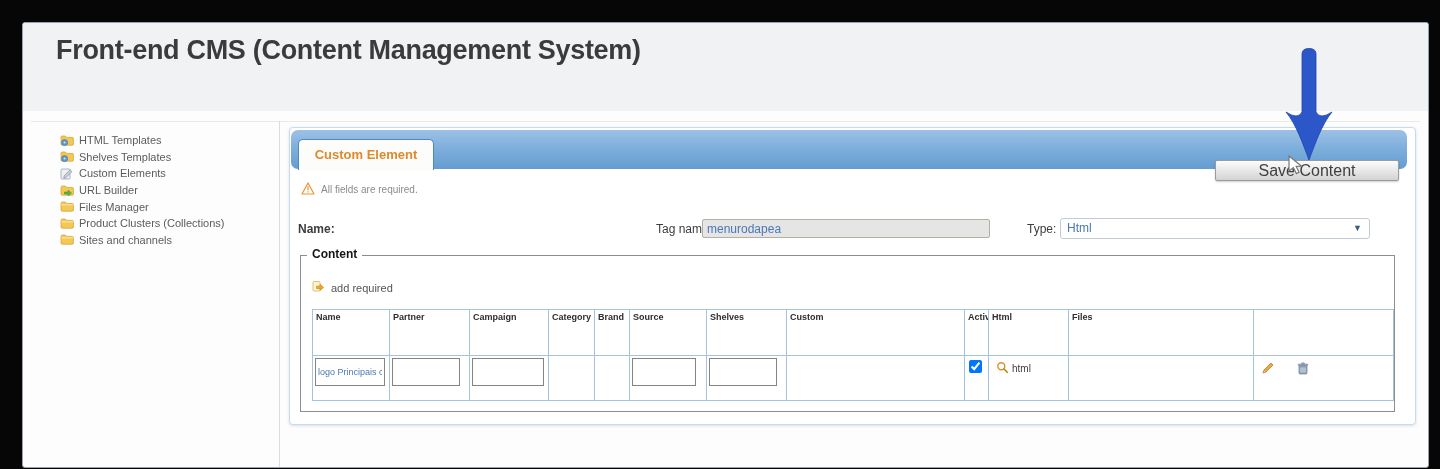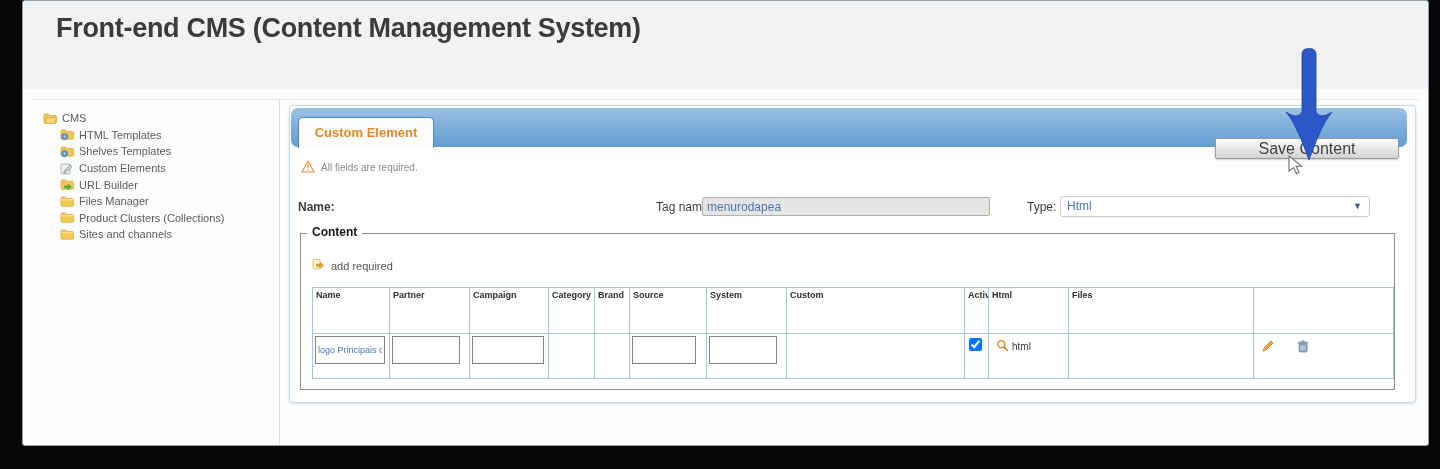--- a/index.html
+++ b/index.html
@@ -1,17 +1,17 @@
 <!DOCTYPE html>
 <html><head>
 <meta charset="utf-8">
 <style>
   html,body{margin:0;padding:0;width:1440px;height:469px;background:#060606;overflow:hidden;
     font-family:"Liberation Sans",sans-serif;}
-  .window{position:absolute;left:22px;top:0;width:1405px;height:444px;background:#fdfdfe;
+  .window{position:absolute;left:22px;top:22px;width:1405px;height:444px;background:#fdfdfe;
     border:1px solid #98a2af;border-radius:3px;overflow:hidden;}
   .header-band{position:absolute;left:0;top:0;width:100%;height:88px;background:#f1f2f4;}
   .page-title{position:absolute;left:33px;top:12px;font-size:27px;font-weight:bold;color:#3b3b3d;letter-spacing:-0.3px;}
   .content-sep{position:absolute;left:8px;right:8px;top:98px;height:1px;background:#e9e9ed;}
   .v-divider{position:absolute;left:256px;top:98px;bottom:0;width:1px;background:#dcdce0;}
 
   
   .tree{position:absolute;left:20px;top:109px;width:232px;}
   .tree-row{height:16.6px;display:flex;align-items:center;gap:5px;font-size:11px;color:#5c5c5c;cursor:default;white-space:nowrap;}
   .tree-row.d1{padding-left:17px;}
@@ -65,29 +65,20 @@
 <body>
 
 <div class="window">
   <div class="header-band">
     <div class="page-title">Front-end CMS (Content Management System)</div>
   </div>
   <div class="content-sep"></div>
   <div class="v-divider"></div>
 
   <div class="tree">
-    <div class="tree-row">
-      <span class="ticon">
-          <svg width="14" height="13" viewBox="0 0 14 13">
-            <path d="M1 3.4q0-1.4 1.4-1.4h3l1.2 1.4h5.6q1.2 0 1.2 1.2v5.4q0 1.2-1.2 1.2h-10Q1 11.2 1 10z" fill="#f5c854" stroke="#cf9f33" stroke-width="0.7"></path>
-            <path d="M2.2 11.2 3.8 5.8h9.6l-1.6 5.4z" fill="#fbdc7e" stroke="#cf9f33" stroke-width="0.7"></path>
-          </svg>
-        </span>
-      <span class="tlabel">CMS</span>
-    </div>
     <div class="tree-row d1">
       <span class="ticon">
           <svg width="14" height="13" viewBox="0 0 14 13">
             <path d="M1 3.4q0-1.4 1.4-1.4h3l1.2 1.4h5.6q1.2 0 1.2 1.2v5.4q0 1.2-1.2 1.2h-10Q1 11.2 1 10z" fill="#f5c854" stroke="#cf9f33" stroke-width="0.7"></path>
             <circle cx="4.6" cy="8.6" r="3" fill="#5b9bd6" stroke="#3d7ab0" stroke-width="0.7"></circle>
             <circle cx="4.6" cy="8.6" r="1" fill="#cfe3f5"></circle>
           </svg>
         </span>
       <span class="tlabel">HTML Templates</span>
     </div>
@@ -198,21 +189,21 @@
           <col style="width:140px">
       </colgroup>
       <tbody>
           <tr>
         <th>Name</th>
         <th>Partner</th>
         <th>Campaign</th>
         <th>Category</th>
         <th>Brand</th>
         <th>Source</th>
-        <th>System</th>
+        <th>Shelves</th>
         <th>Custom</th>
         <th>Active</th>
         <th>Html</th>
         <th>Files</th>
         <th></th>
       </tr>
       <tr>
         <td><input class="cell-input" style="width: 64px;" value="logo Principais cat"></td>
         <td><input class="cell-input" style="width: 62px;"></td>
         <td><input class="cell-input" style="width: 66px;"></td>

